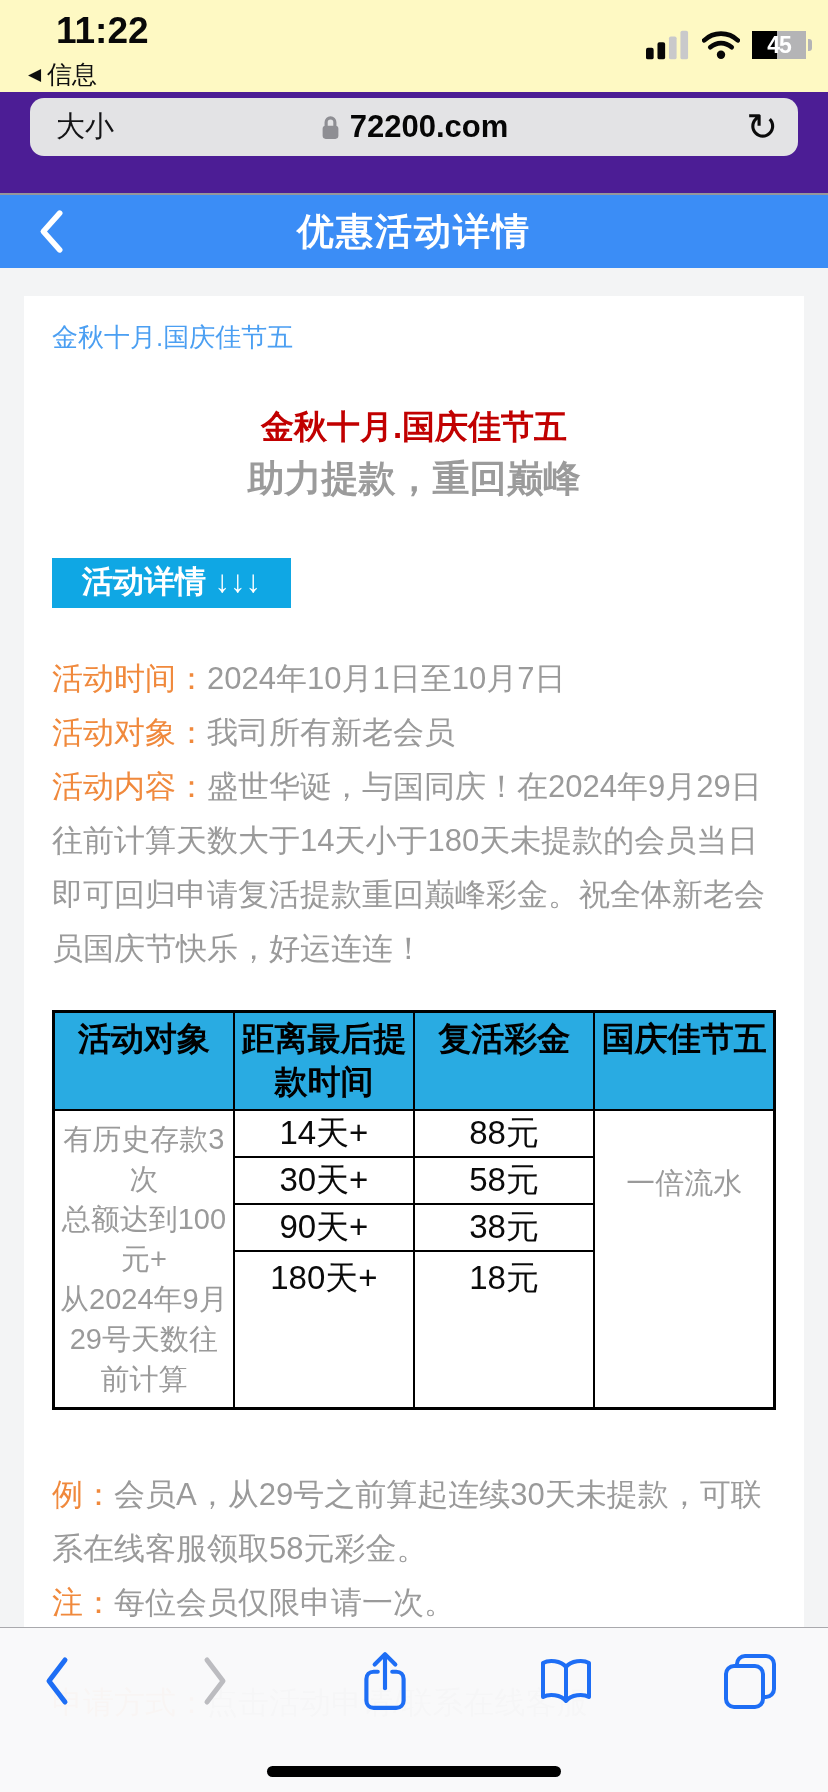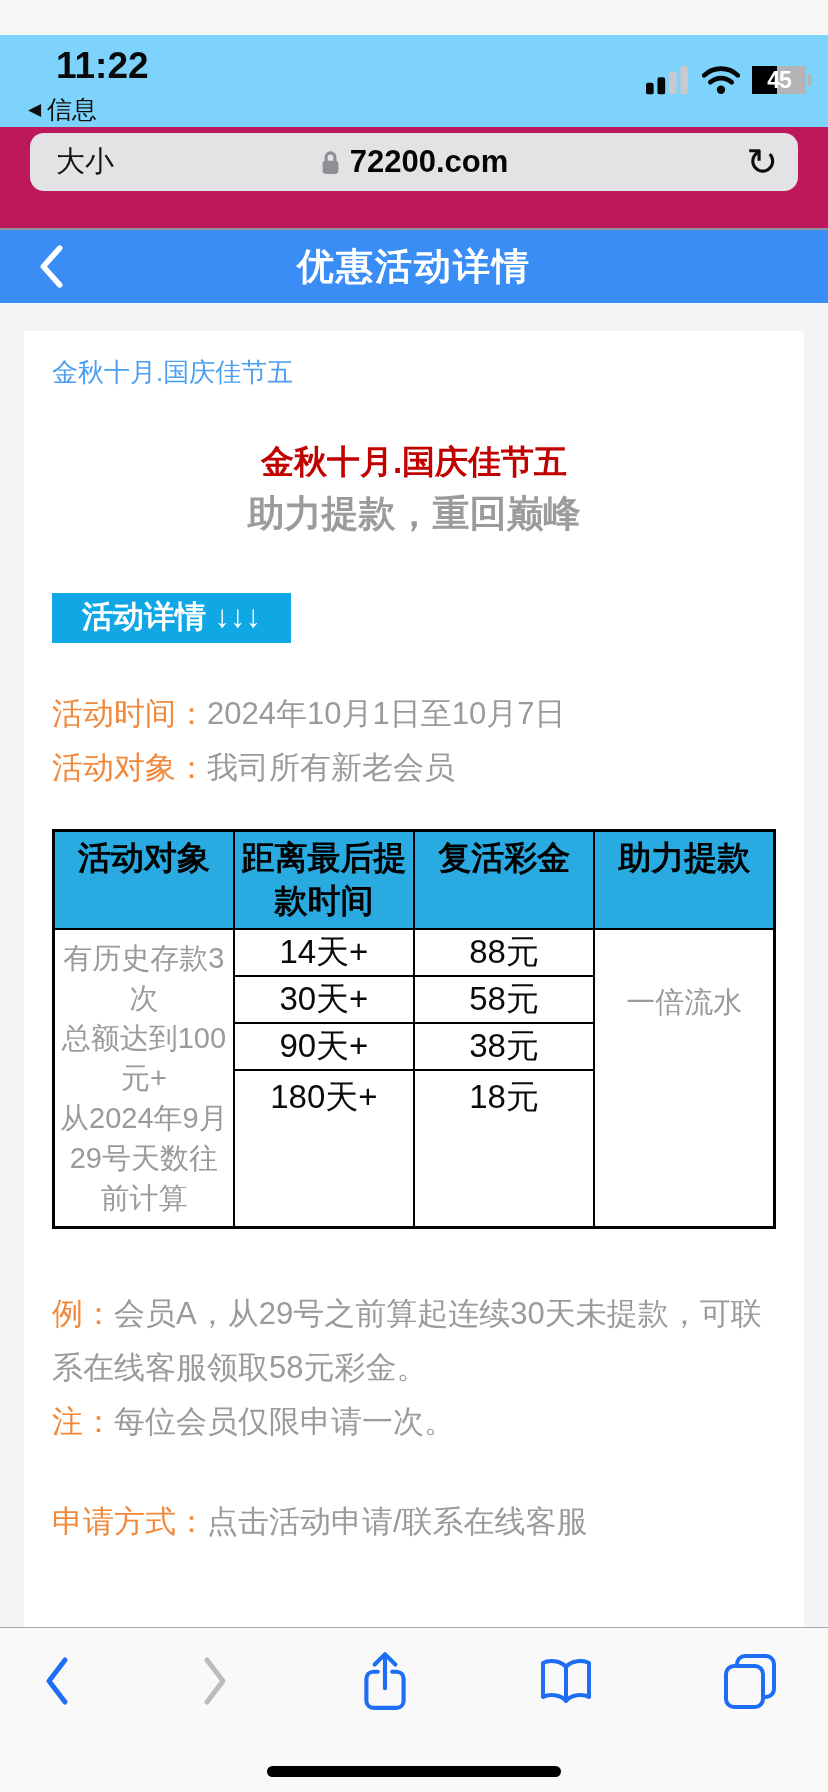--- a/index.html
+++ b/index.html
@@ -9,33 +9,33 @@
     font-family:"Liberation Sans", sans-serif;
     background:#F6F6F6;
   }
   .phone {
     position:relative; width:828px; height:1792px;
     overflow:hidden; display:flex; flex-direction:column;
     background:#F6F6F6;
   }
 
   
-  .statusbar { position:relative; height:92px; background:#7dd3fc; flex:0 0 auto;margin-top:35px; }
+  .statusbar { position:relative; height:92px; background:#fef9c3; flex:0 0 auto; }
   .sb-time { position:absolute; left:56px; top:10px; font-size:37px; font-weight:700; color:#090909; }
   .sb-backapp { position:absolute; left:28px; top:58px; font-size:25px; color:#0E0E0E; display:flex; align-items:center; gap:6px; }
   .sb-backapp .tri { font-size:17px; }
   .sb-right { position:absolute; right:16px; top:30px; display:flex; align-items:center; gap:12px; }
   .battery-wrap { display:flex; align-items:center; }
   .battery { position:relative; width:54px; height:28px; border-radius:0; overflow:hidden; background:#B4B4B6; }
   .battery-fill { position:absolute; left:0; top:0; bottom:0; width:47%; background:#000; }
   .battery-num { position:absolute; inset:0; text-align:center; line-height:29px; font-size:23px; font-weight:700; color:#FFF; letter-spacing:-1px; }
   .battery-nub { width:4px; height:12px; background:#B4B4B6; border-radius:0 3px 3px 0; margin-left:2px; }
 
   
-  .browser-chrome { position:relative; height:103px; background:#be185d; border-bottom:2px solid #96969A; flex:0 0 auto; }
+  .browser-chrome { position:relative; height:103px; background:#4c1d95; border-bottom:2px solid #96969A; flex:0 0 auto; }
   .addr-pill {
     position:absolute; left:30px; right:30px; top:6px; height:58px;
     background:#E3E3E5; border-radius:14px;
     display:flex; align-items:center; justify-content:center;
   }
   .addr-size { position:absolute; left:26px; top:0; bottom:0; border:none; background:none; font-family:inherit; font-size:29px; color:#141416; padding:0; }
   .addr-center { display:flex; align-items:center; gap:9px; font-size:31px; font-weight:600; color:#060606; }
   .addr-reload { position:absolute; right:16px; top:0; bottom:0; border:none; background:none; font-size:38px; color:#0B0B0B; padding:0 4px; line-height:58px; }
 
   
@@ -148,29 +148,30 @@
       <a class="promo-link" href="#">金秋十月.国庆佳节五</a>
 
       <h2 class="h-red">金秋十月.国庆佳节五</h2>
       <h3 class="h-gray">助力提款，重回巅峰</h3>
 
       <div class="badge">活动详情 ↓↓↓</div>
 
       <div class="info-block">
         <p class="info"><span class="lbl">活动时间：</span><span>2024年10月1日至10月7日</span></p>
         <p class="info"><span class="lbl">活动对象：</span><span>我司所有新老会员</span></p>
+        <p class="info"><span class="lbl">活动内容：</span><span>盛世华诞，与国同庆！在2024年9月29日往前计算天数大于14天小于180天未提款的会员当日即可回归申请复活提款重回巅峰彩金。祝全体新老会员国庆节快乐，好运连连！</span></p>
       </div>
 
       <table class="bonus">
         <thead>
           <tr>
             <th>活动对象</th>
             <th>距离最后提款时间</th>
             <th>复活彩金</th>
-            <th>助力提款</th>
+            <th>国庆佳节五</th>
           </tr>
         </thead>
         <tbody>
           <tr>
             <td class="target" rowspan="4">有历史存款3次
 总额达到100元+
 从2024年9月29号天数往前计算</td>
             <td class="val">14天+</td>
             <td class="val">88元</td>
             <td class="req" rowspan="4">一倍流水</td>

